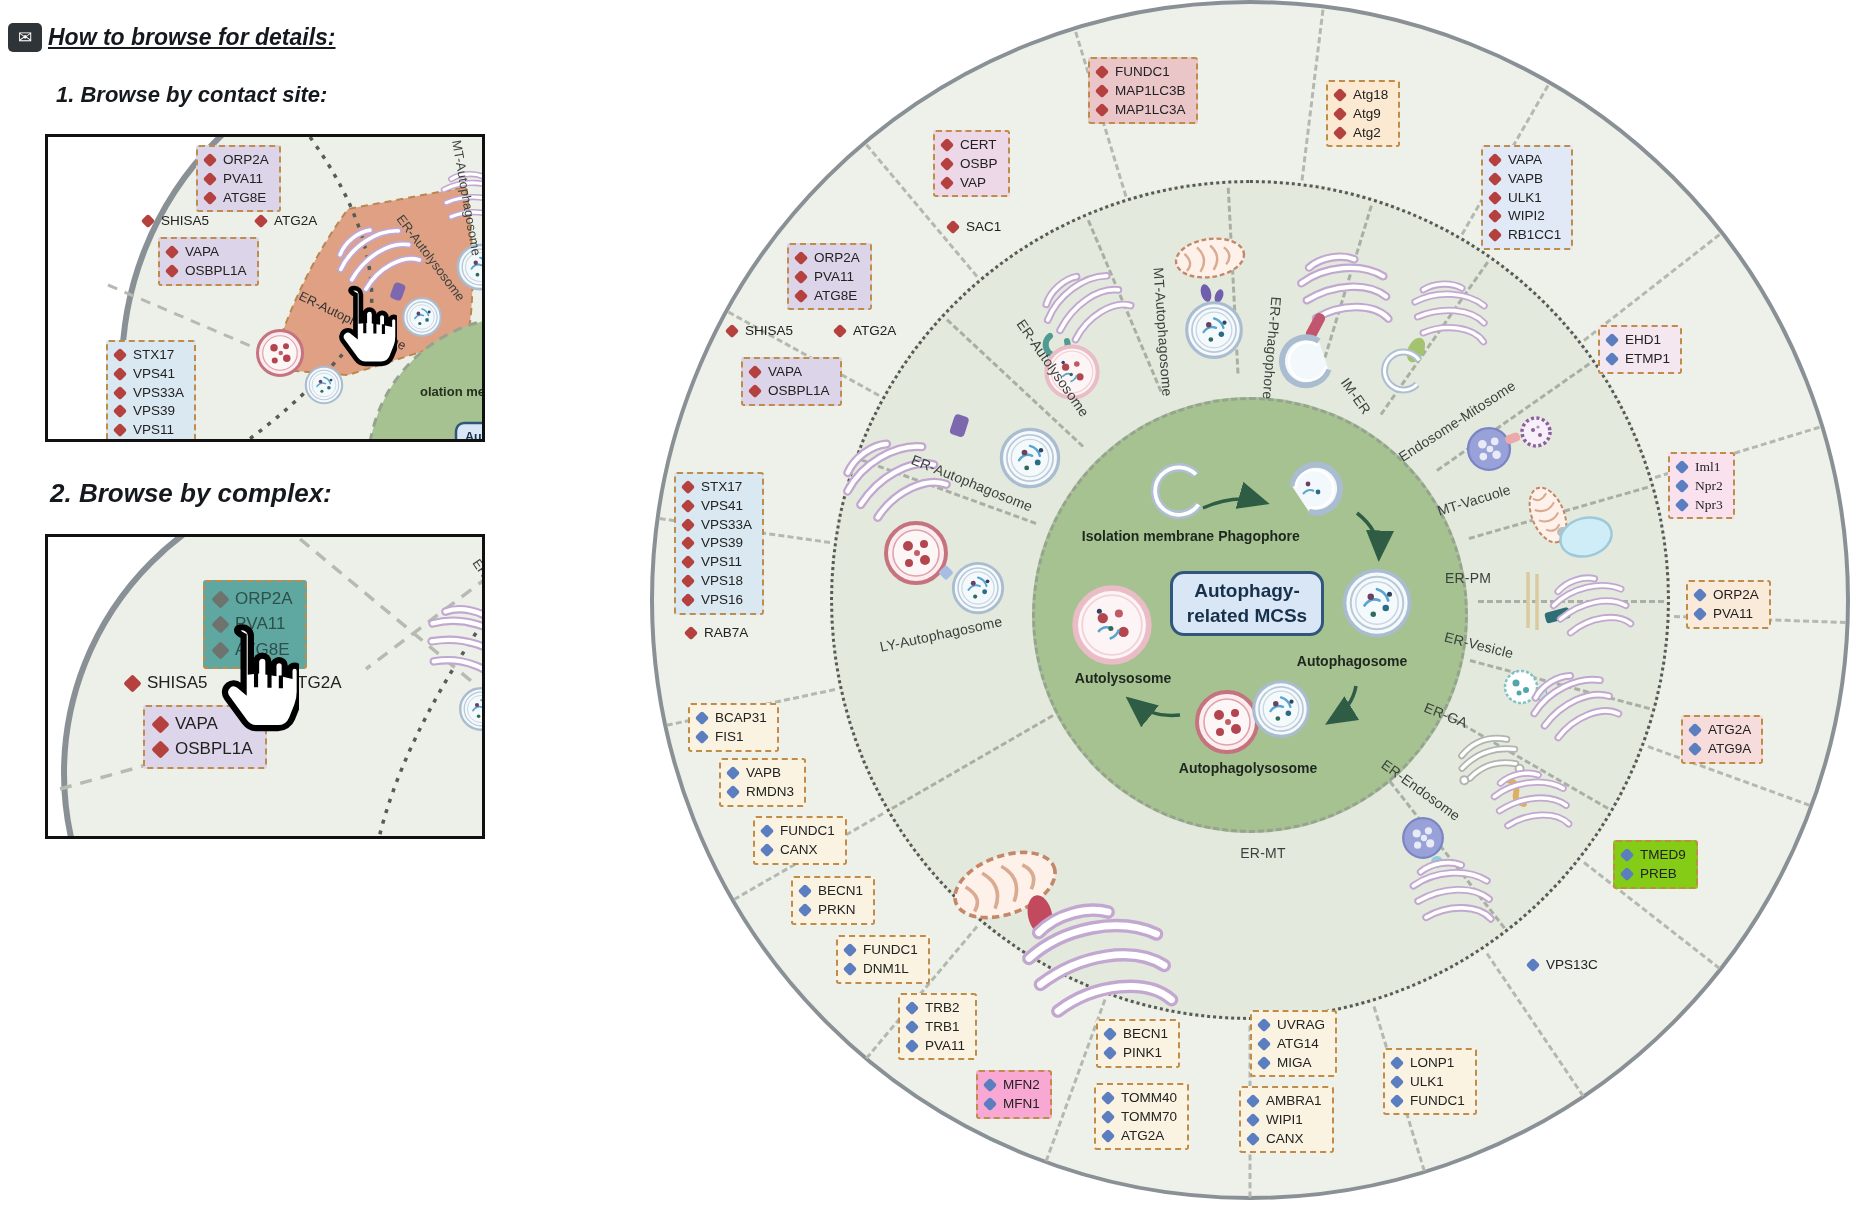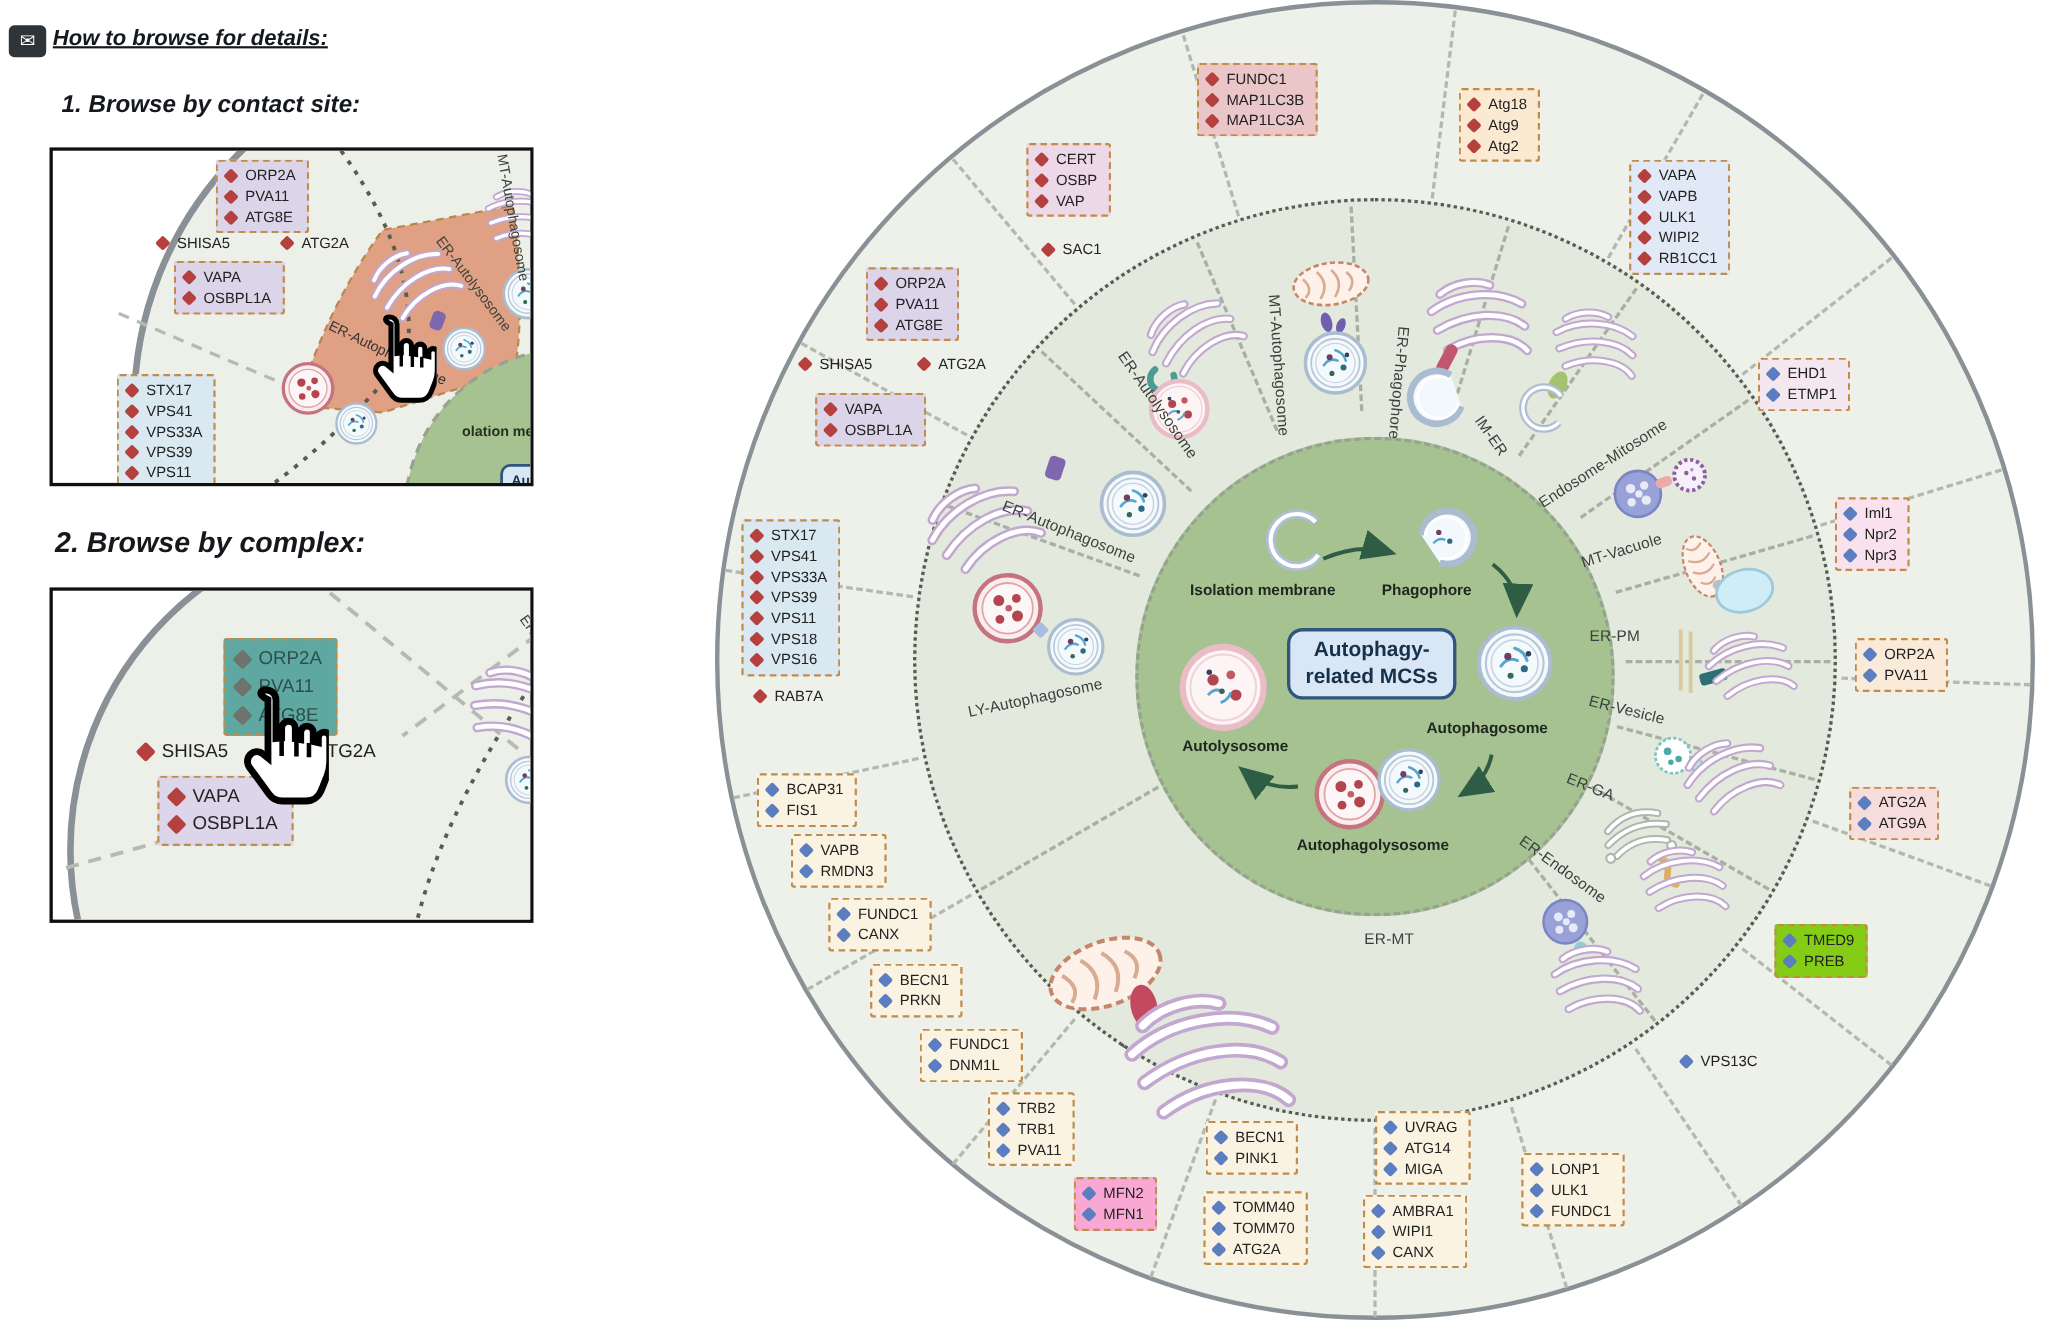--- a/index.html
+++ b/index.html
@@ -2,21 +2,21 @@
 <html style="--c-red: #b5413f; --c-blue: #5b7ec0; --c-gray: #6e736e;"><head>
 <meta charset="utf-8">
 <style>
   html,body{margin:0;padding:0;background:#fff;}
   .stage{position:relative;width:1862px;height:1214px;background:#fff;overflow:hidden;
          font-family:"Liberation Sans",sans-serif;}
   .stage *{box-sizing:border-box;}
 
   
   .hdr{position:absolute;font-weight:bold;font-style:italic;color:#15181c;white-space:nowrap;}
-  .main-title{left:48px;top:24px;font-size:20px;text-decoration:underline;}
+  .main-title{left:48px;top:24px;font-size:23px;text-decoration:underline;}
   .step1{left:56px;top:82px;font-size:22px;}
   .step2{left:50px;top:478px;font-size:26px;}
   .env{position:absolute;left:8px;top:23px;width:34px;height:29px;background:#2f3438;border-radius:5px;
        color:#fff;font-size:17px;display:flex;align-items:center;justify-content:center;}
 
   
   .panel{position:absolute;width:440px;background:#fff;border:3px solid #101010;overflow:hidden;}
   .panel1{left:45px;top:134px;height:308px;}
   .panel2{left:45px;top:534px;height:305px;}
   .panel svg.bgart{position:absolute;left:0;top:0;}
@@ -523,21 +523,21 @@
   <div class="sector" style="left:1457px;top:421px;--r:-33deg">Endosome-Mitosome</div>
   <div class="sector" style="left:1474px;top:500px;--r:-17deg">MT-Vacuole</div>
   <div class="sector" style="left:1468px;top:578px;--r:0deg">ER-PM</div>
   <div class="sector" style="left:1479px;top:645px;--r:14deg">ER-Vesicle</div>
   <div class="sector" style="left:1446px;top:715px;--r:22deg">ER-GA</div>
   <div class="sector" style="left:1421px;top:790px;--r:36deg">ER-Endosome</div>
   <div class="sector" style="left:1263px;top:853px;--r:0deg">ER-MT</div>
   <div class="sector" style="left:941px;top:634px;--r:-12deg">LY-Autophagosome</div>
 
   <div class="stage-label" style="left:1148px;top:536px">Isolation membrane</div>
-  <div class="stage-label" style="left:1297px;top:536px">Phagophore</div>
+  <div class="stage-label" style="left:1259px;top:536px">Phagophore</div>
   <div class="stage-label" style="left:1352px;top:661px">Autophagosome</div>
   <div class="stage-label" style="left:1248px;top:768px">Autophagolysosome</div>
   <div class="stage-label" style="left:1123px;top:678px">Autolysosome</div>
   <div class="badge">
     <div>Autophagy-</div>
     <div>related MCSs</div>
   </div>
 
   <div class="pbox d-red" style="left: 787px; top: 243px; background: rgb(220, 212, 233);">
       <div class="prow">
@@ -630,21 +630,21 @@
   <div class="pbox d-blue" style="left: 1598px; top: 325px; background: rgb(245, 231, 240);">
       <div class="prow">
         <span class="dia"></span>
         <span class="ptxt">EHD1</span>
       </div>
       <div class="prow">
         <span class="dia"></span>
         <span class="ptxt">ETMP1</span>
       </div>
     </div>
-  <div class="pbox d-blue" style="left: 1668px; top: 452px; background: rgb(249, 226, 238);">
+  <div class="pbox d-blue" style="left: 1668px; top: 452px; background: rgb(249, 226, 238); font-family: Liberation Serif, serif;">
       <div class="prow">
         <span class="dia"></span>
         <span class="ptxt">Iml1</span>
       </div>
       <div class="prow">
         <span class="dia"></span>
         <span class="ptxt">Npr2</span>
       </div>
       <div class="prow">
         <span class="dia"></span>

